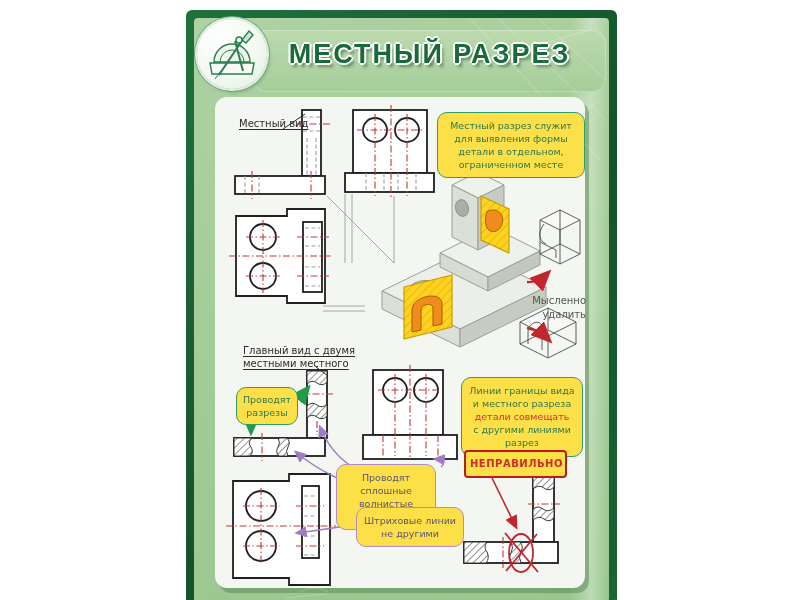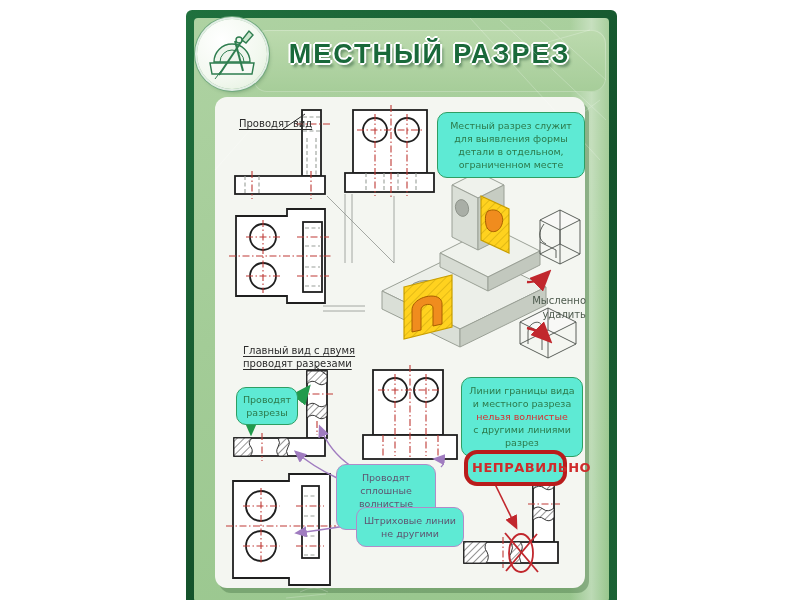--- a/index.html
+++ b/index.html
@@ -20,26 +20,26 @@
        background:#f4f6f1;box-shadow:4px 5px 0 rgba(80,125,78,.45);}
 
   .title{position:absolute;left:253px;top:31px;width:353px;margin:0;text-align:center;
        font:bold 27px/1 "Liberation Sans",sans-serif;letter-spacing:2px;color:#19693a;
        text-shadow:-2px 0 0 #fff,2px 0 0 #fff,0 -2px 0 #fff,0 2px 0 #fff,-1px -1px 0 #fff,1px 1px 0 #fff,3px 4px 3px rgba(10,60,30,.45);}
 
   .logo{position:absolute;left:197px;top:9px;width:70px;height:70px;border-radius:50%;
        background:radial-gradient(circle at 35% 30%,#ffffff 0%,#f2f8ef 60%,#dfeeda 100%);
        box-shadow:0 0 0 2px rgba(255,255,255,.8),0 0 0 3px #6fa87e, 2px 3px 4px rgba(20,70,35,.35);}
 
-  .box{position:absolute;background:#5eead4;border:1.5px solid #2e9e63;border-radius:10px;
+  .box{position:absolute;background:#fde047;border:1.5px solid #2e9e63;border-radius:10px;
        font:9.5px/1.38 "DejaVu Sans",sans-serif;text-align:center;padding:6px 6px;
        box-sizing:border-box;color:#2c7a4b;z-index:4;}
   .box.purple{border-color:#b08cc9;color:#5e5470;}
-  .box.yellow{border:4px solid #b91c1c;border-radius:13px;color:#cf2b2b;font-weight:bold;
-       letter-spacing:.5px;font-size:13px;padding:5px 4px;}
+  .box.yellow{border:2px solid #b91c1c;border-radius:4px;color:#cf2b2b;font-weight:bold;
+       letter-spacing:.5px;font-size:10px;padding:5px 4px;}
   .red-em{color:#d63031;display:block;}
   .blk{display:block;text-align:center;}
 
   .lbl{position:absolute;font:10px/1.3 "DejaVu Sans",sans-serif;color:#2b2b2b;z-index:4;}
   .underline{text-decoration:underline;text-underline-offset:2px;}
   .note{position:absolute;font:10px/1.35 "DejaVu Sans",sans-serif;color:#4d5a4d;text-align:right;z-index:4;}
 
   svg.art{position:absolute;left:0;top:0;z-index:3;pointer-events:none;}
   .decor{position:absolute;left:0;top:0;z-index:1;pointer-events:none;}
 </style>
@@ -78,33 +78,33 @@
         <path d="M46,52 L38,22" stroke-width="2"></path>
         <path d="M45,21 L52,12 L56,16 L49,24 Z" fill="#cde7cf"></path>
         <circle cx="42" cy="21" r="3" fill="#eef5ec"></circle>
         <path d="M18,60 L24,52" stroke-width="1"></path>
       </g>
     </svg>
   </div>
 
   <div class="panel"></div>
 
-  <div class="lbl underline" style="left:239px;top:107px;">Проводят вид</div>
+  <div class="lbl underline" style="left:239px;top:107px;">Местный вид</div>
 
   <div class="box" style="left:437px;top:102px;width:148px;">Местный разрез служит для выявления формы детали в отдельном, ограниченном месте</div>
 
   <div class="note" style="left:528px;top:284px;width:58px;">Мысленно удалить</div>
 
-  <div class="lbl underline" style="left:243px;top:334px;width:116px;">Главный вид с двумя проводят разрезами</div>
+  <div class="lbl underline" style="left:243px;top:334px;width:116px;">Главный вид с двумя местными местного</div>
 
   <div class="box" style="left:236px;top:377px;width:62px;padding:5px 3px;">Проводят разрезы</div>
 
   <div class="box" style="left:461px;top:367px;width:122px;">
     <span class="blk">Линии границы вида и местного разреза</span>
-    <span class="red-em">нельзя волнистые</span>
+    <span class="red-em">детали совмещать</span>
     <span class="blk">с другими линиями разрез</span>
   </div>
 
   <div class="box purple" style="left:336px;top:454px;width:100px;">Проводят сплошные волнистые линии</div>
 
   <div class="box purple" style="left:356px;top:497px;width:108px;">Штриховые линии не другими</div>
 
   <div class="box yellow" style="left:464px;top:440px;width:103px;">НЕПРАВИЛЬНО</div>
 
   <svg class="art" width="800" height="600" viewBox="0 0 800 600">

